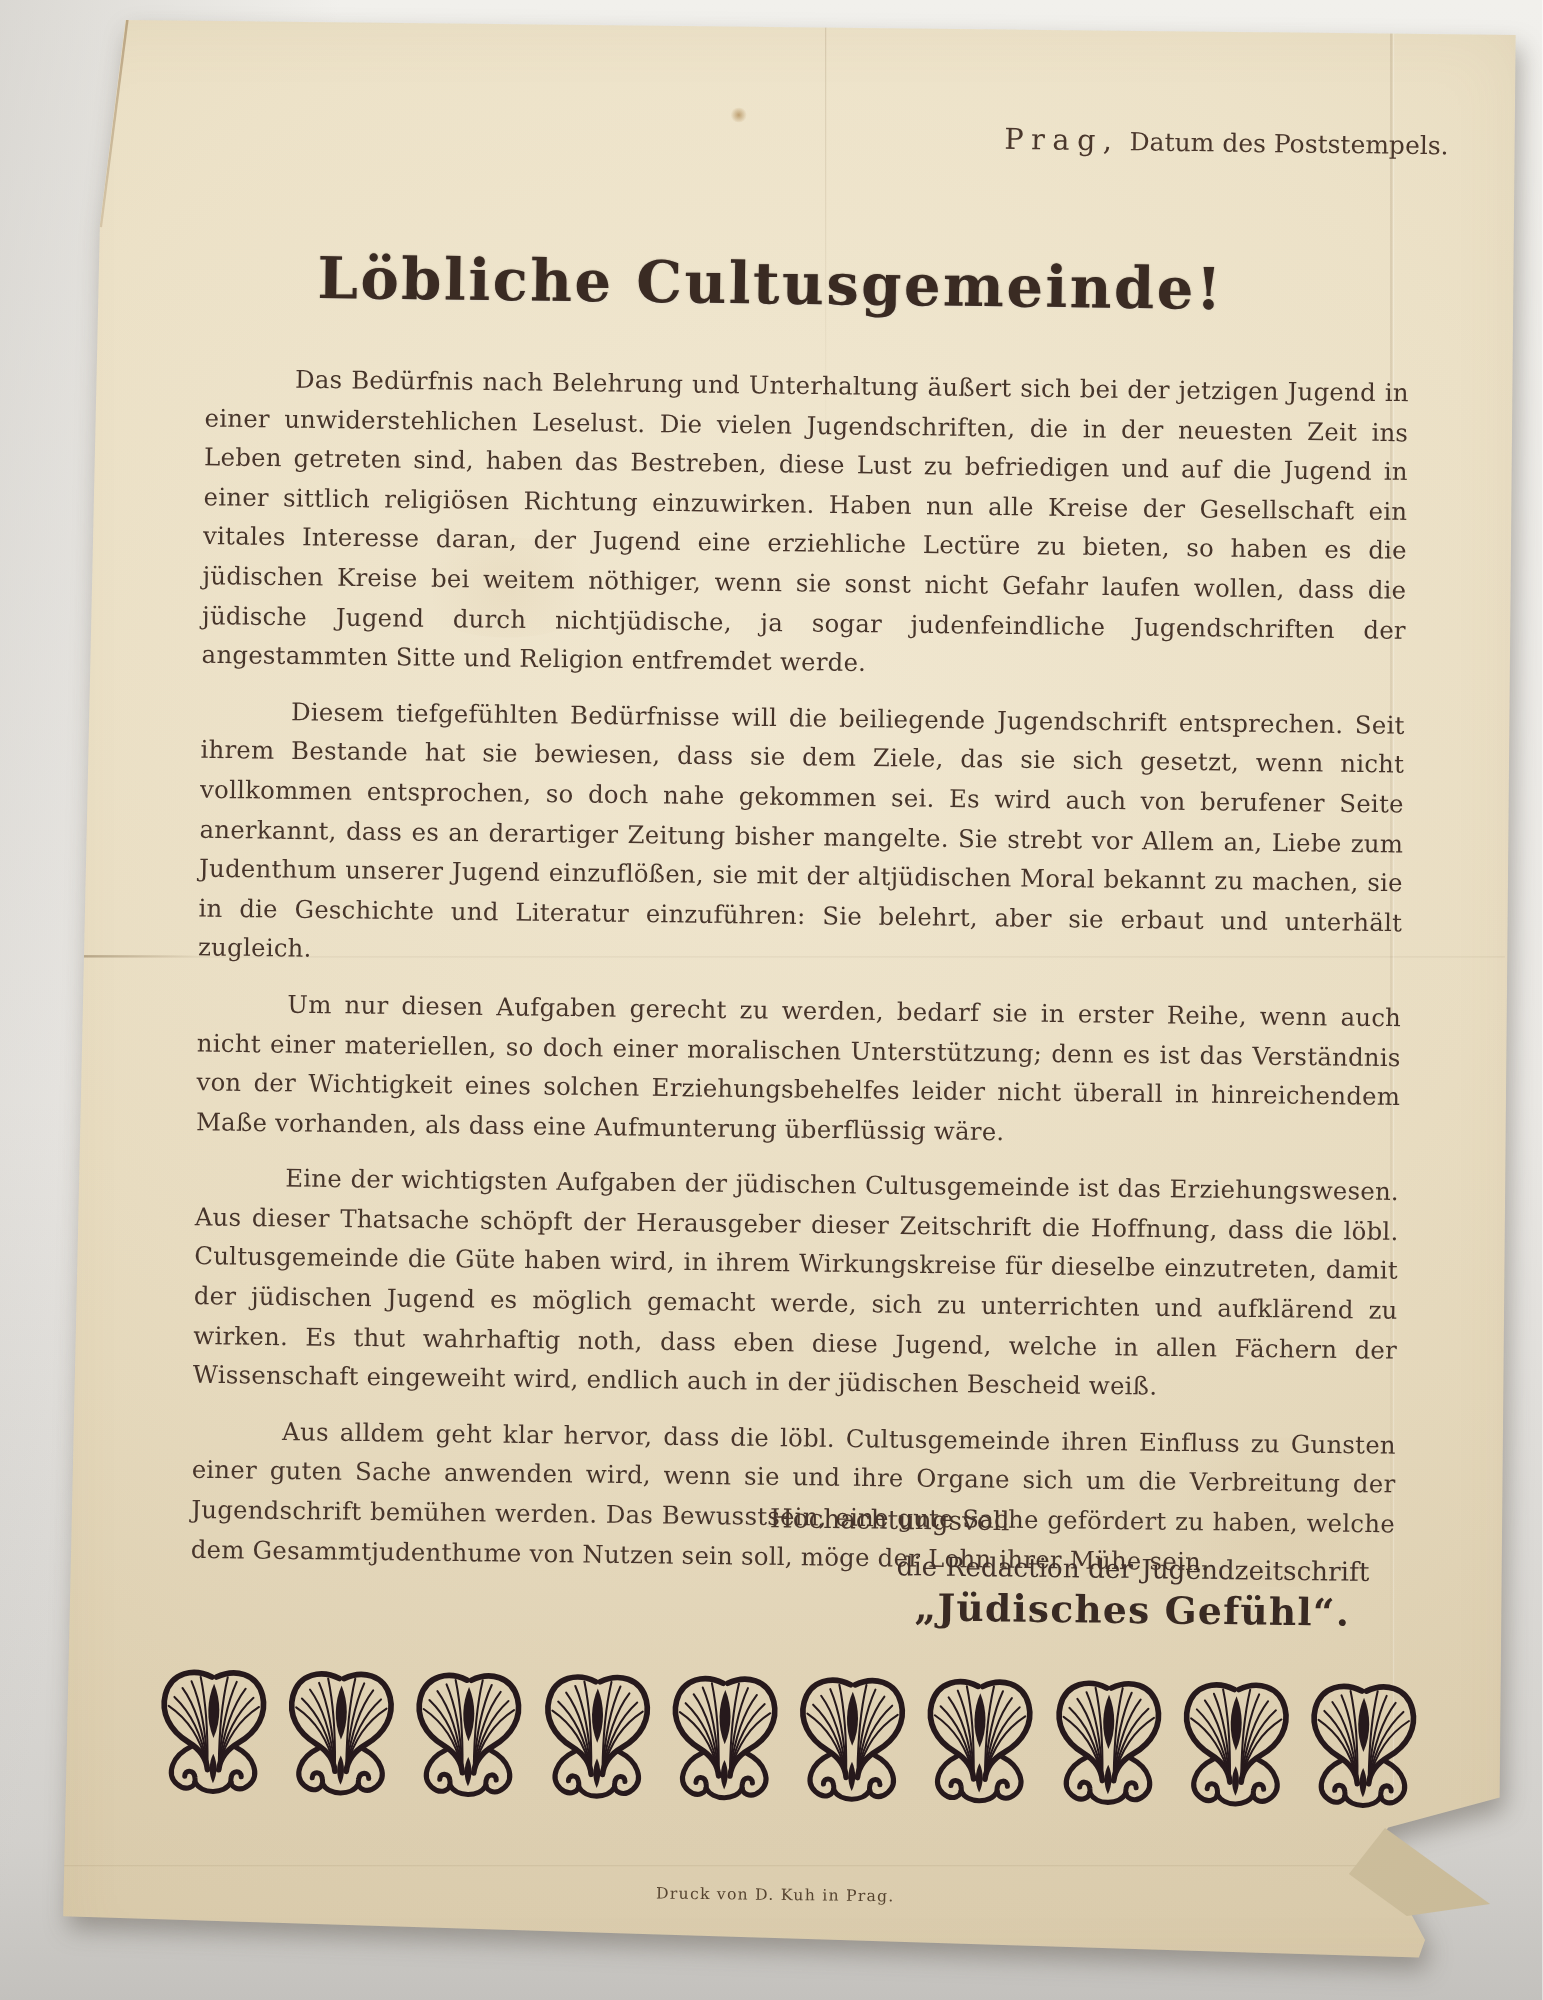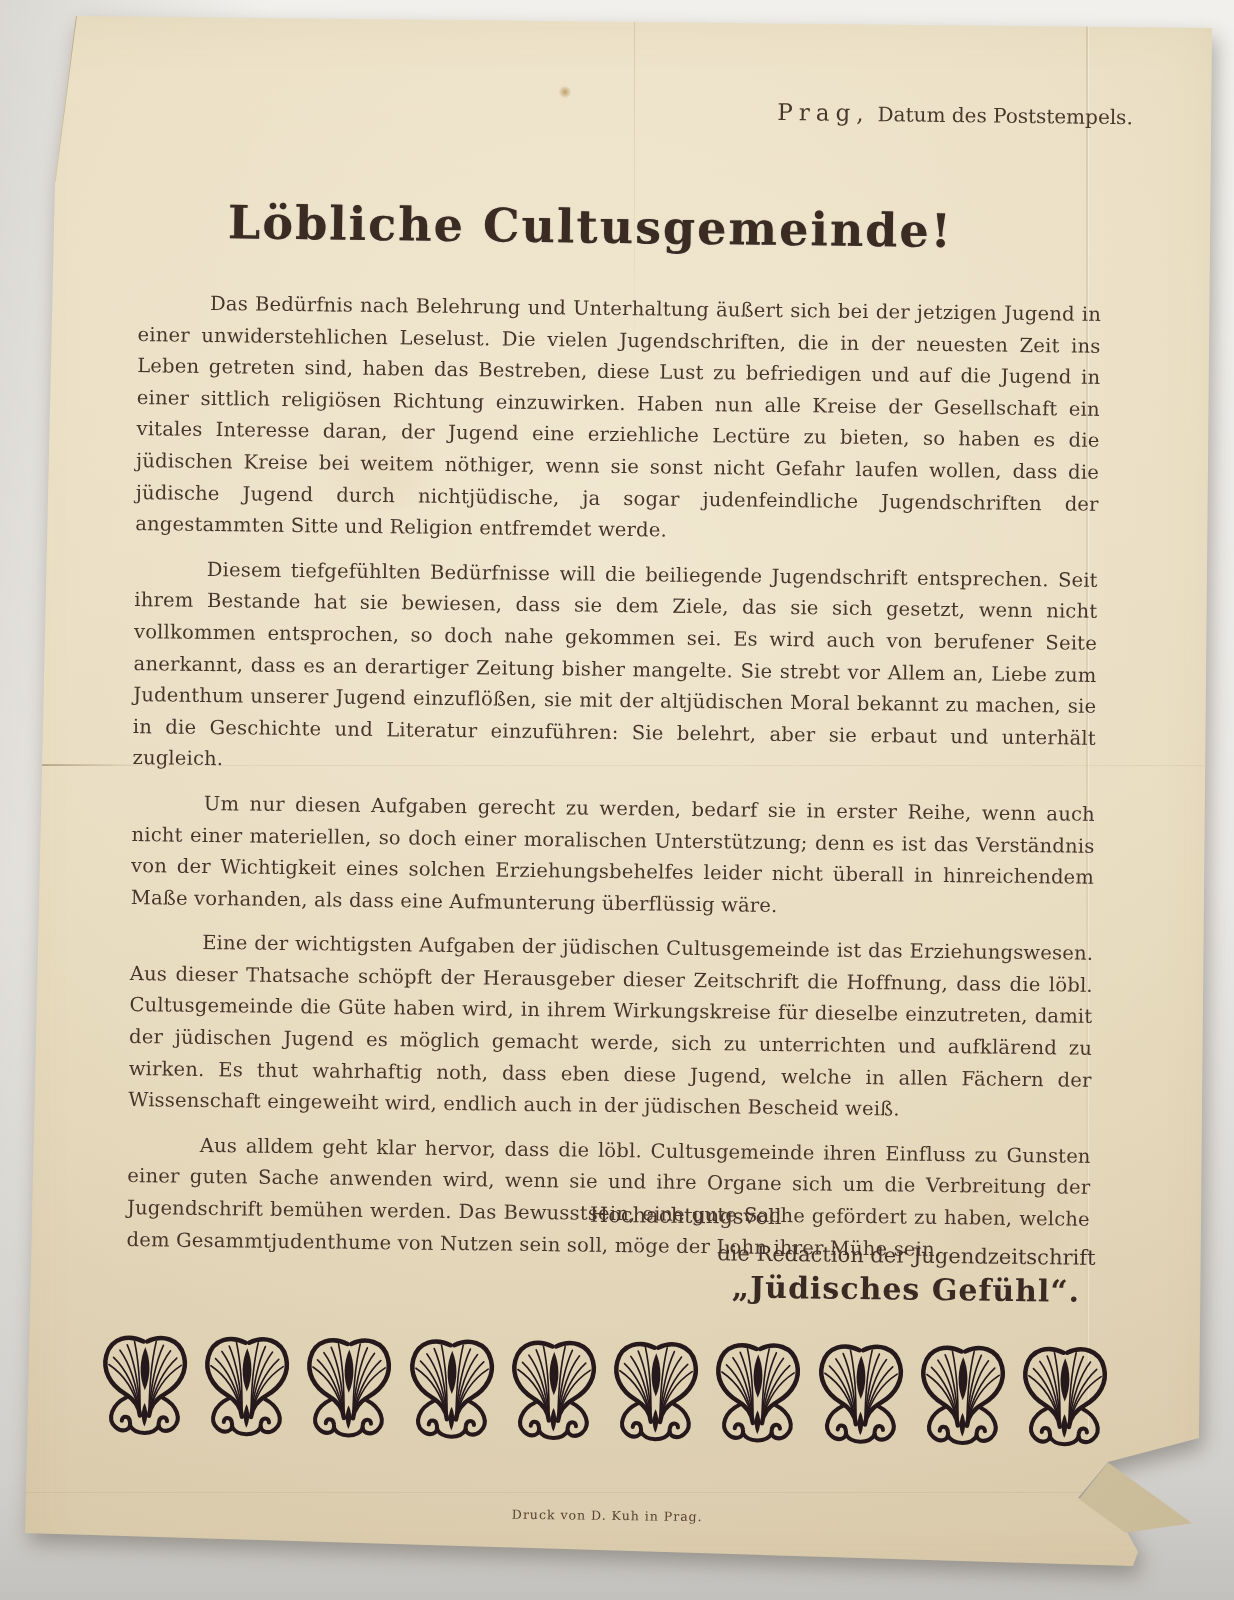--- a/index.html
+++ b/index.html
@@ -5,21 +5,21 @@
   html,body{margin:0;padding:0;}
   body{
     width:1234px;height:1600px;position:relative;overflow:hidden;
     background:linear-gradient(180deg,#f1f0ec 0%,#eae8e4 55%,#d2d0cc 92%,#c3c1bd 100%);
     font-family:"DejaVu Serif","Liberation Serif",serif;
   }
   
   .backdrop-shade{position:absolute;inset:0;pointer-events:none;
     background:linear-gradient(100deg,rgba(190,186,180,.45) 0%,rgba(255,255,255,0) 18%);}
   
-  .paper-shadow{position:absolute;inset:0;filter:drop-shadow(4px 10px 10px rgba(90,85,75,.45));}
+  .paper-shadow{position:absolute;inset:0;filter:drop-shadow(4px 10px 10px rgba(90,85,75,.45));margin-left:26px;}
   .paper{
     position:absolute;inset:0;
     background:
       radial-gradient(95% 70% at 48% 36%, #f3ead3 0%, #ece1c6 55%, #e2d5b6 100%);
     clip-path:polygon(
       6.16% 1.00%, 98.22% 1.75%, 97.16% 89.88%,
       89.79% 91.38%, 87.36% 93.63%, 90.19% 94.13%,
       92.22% 97.00%, 91.81% 97.88%,
       2.03% 95.81%, 4.46% 11.25%);
     box-shadow:inset 0 0 70px rgba(140,110,70,.16);

